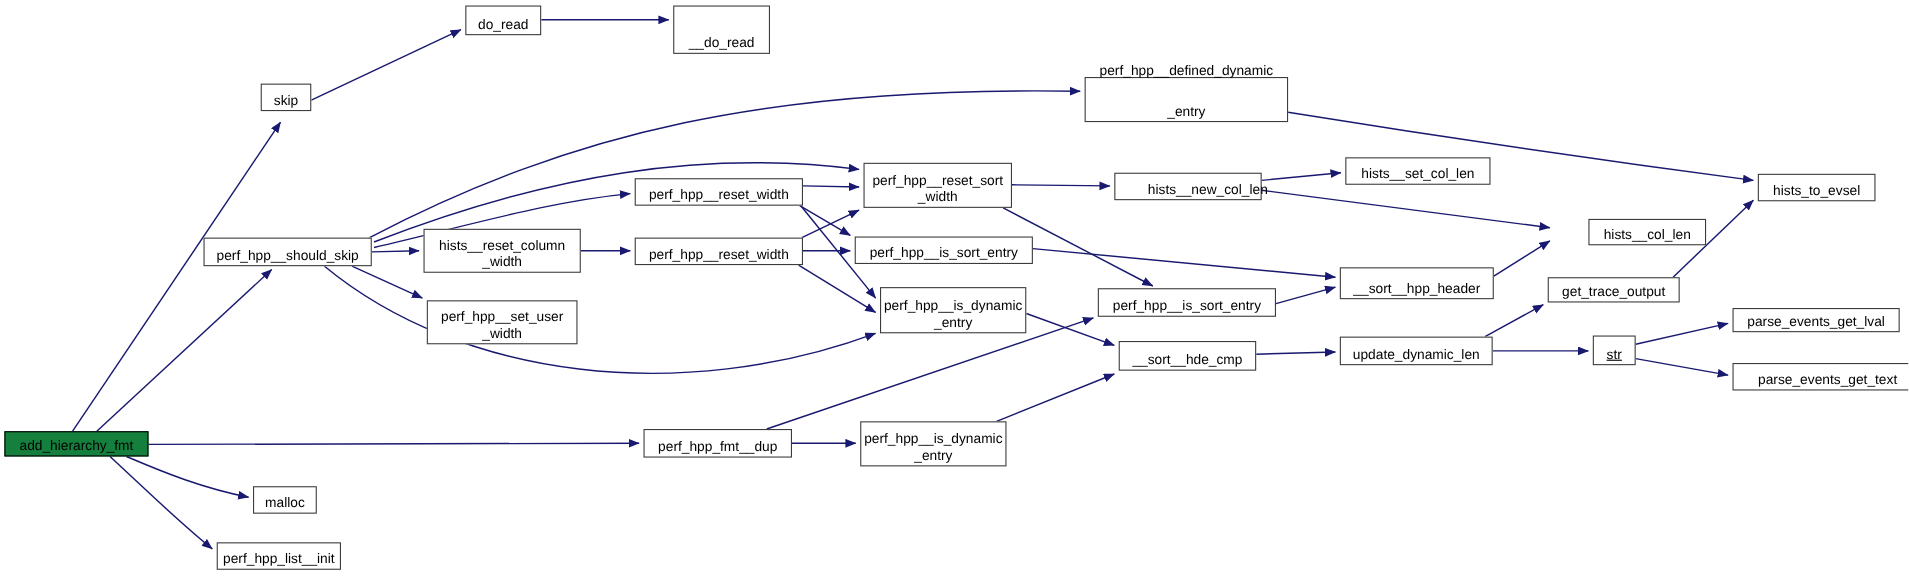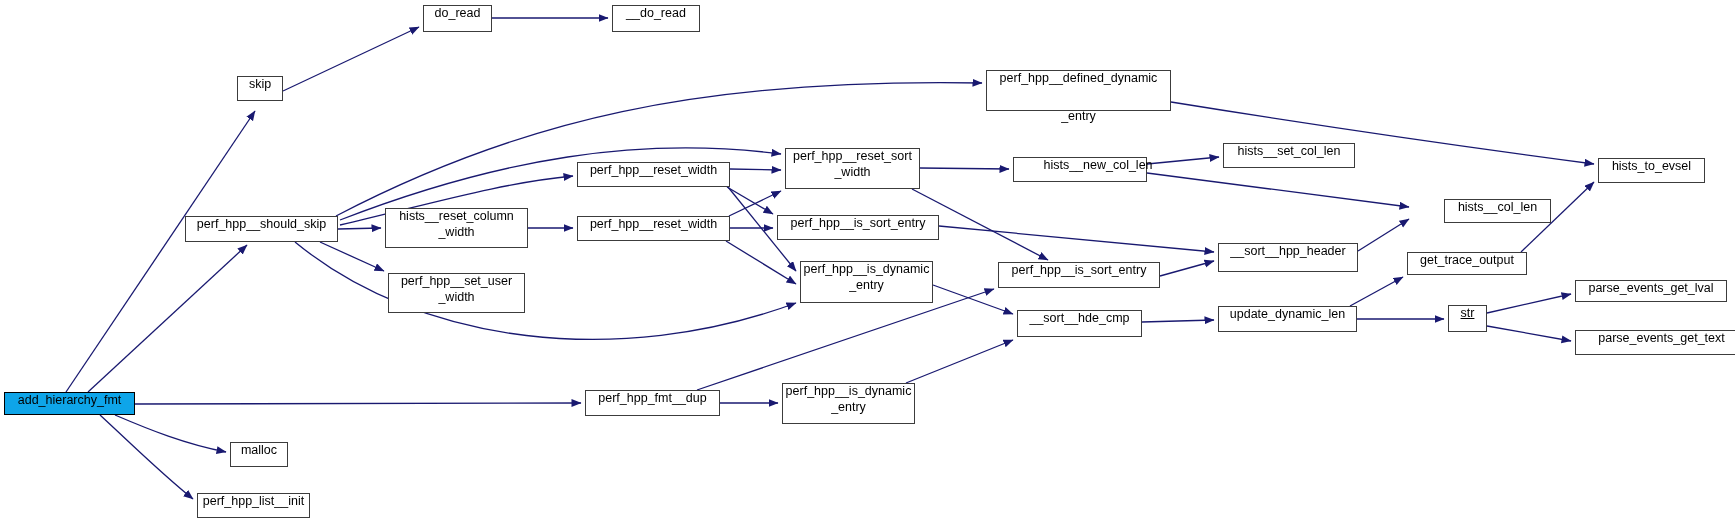--- a/index.html
+++ b/index.html
@@ -22,30 +22,30 @@
     stroke-width: 1.3px;
   }
   .node {
     position: absolute;
     box-sizing: border-box;
     background: #ffffff;
     border: 1.4px solid #3c3c3c;
     display: flex;
     flex-direction: column;
     align-items: center;
-    justify-content: flex-start;
+    justify-content: flex-end;
     font-size: 12.5px;
     line-height: 1.25;
     color: #000000;
     white-space: nowrap;
     text-align: center;
     cursor: pointer;
   }
   .node.highlighted {
-    background: #0ea5e9;
+    background: #15803d;
     border-color: #000000;
   }
 </style>
 </head>
 <body>
 
 <div class="canvas">
   <svg class="edge-layer" width="1735" height="524" viewBox="0 0 1735 524" xmlns="http://www.w3.org/2000/svg">
     <defs>
       <marker id="arrow" markerWidth="11" markerHeight="9" refX="9.5" refY="4" orient="auto" markerUnits="userSpaceOnUse">
@@ -96,21 +96,21 @@
   <div>
       <div class="node highlighted" style="left: 4px; top: 392px; width: 131px; height: 23px;">
         <div>add_hierarchy_fmt</div>
       </div>
       <div class="node" style="left: 237px; top: 76px; width: 46px; height: 25px;">
         <div>skip</div>
       </div>
       <div class="node" style="left: 423px; top: 5px; width: 69px; height: 27px;">
         <div>do_read</div>
       </div>
-      <div class="node" style="left: 612px; top: 5px; width: 88px; height: 27px;">
+      <div class="node" style="left: 612px; top: 5px; width: 88px; height: 44px;">
         <div>__do_read</div>
       </div>
       <div class="node" style="left: 185px; top: 216px; width: 153px; height: 26px;">
         <div>perf_hpp__should_skip</div>
       </div>
       <div class="node" style="left: 385px; top: 208px; width: 143px; height: 40px;">
         <div>hists__reset_column</div>
         <div>_width</div>
       </div>
       <div class="node" style="left: 388px; top: 273px; width: 137px; height: 40px;">

